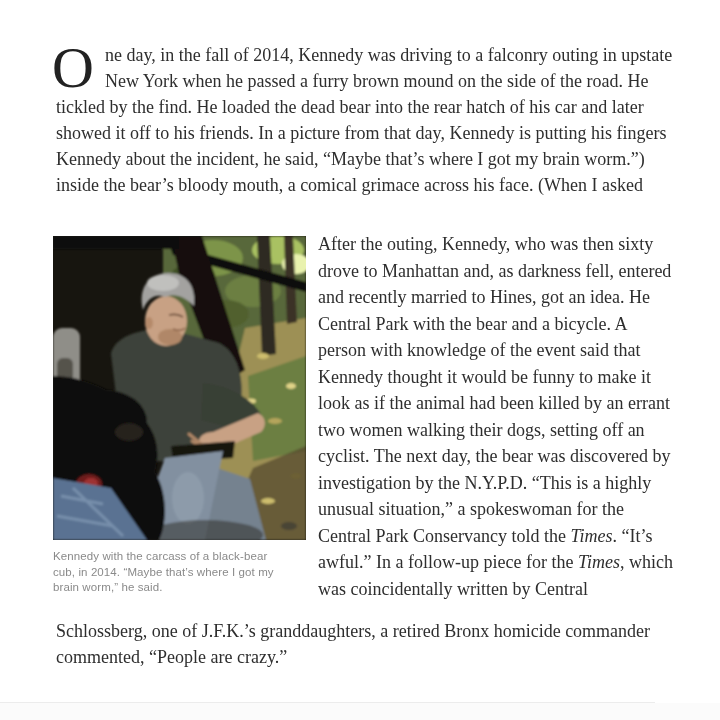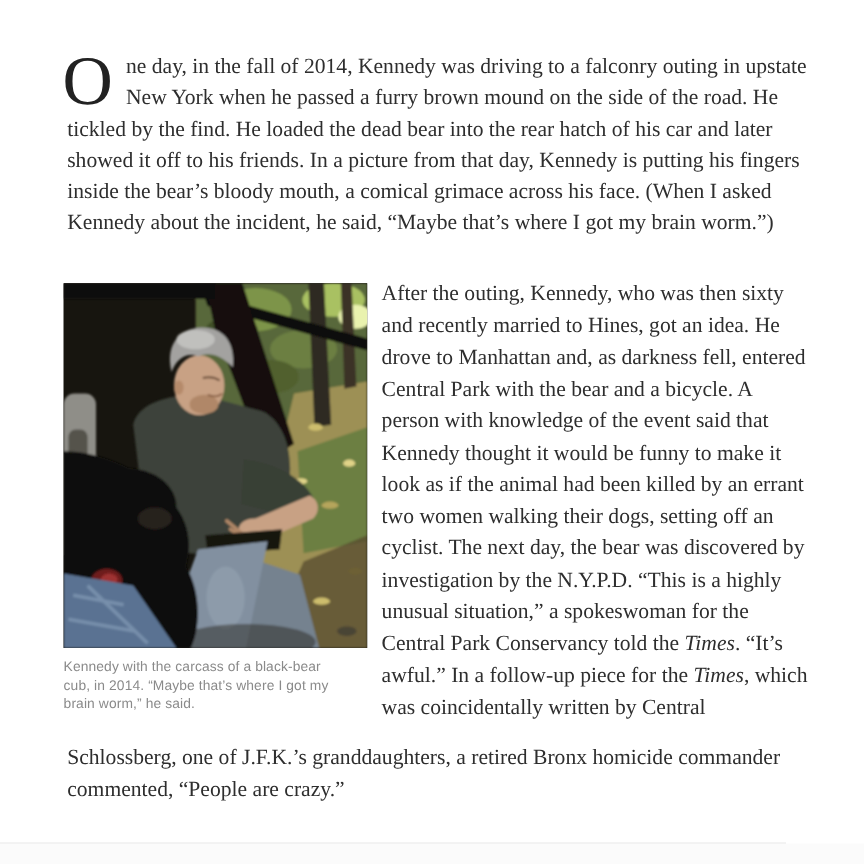--- a/index.html
+++ b/index.html
@@ -54,22 +54,22 @@
 <div class="page">
   <div class="content">
 
     <div class="para1">
       <span class="dropcap">O</span>
       <div>
           <div class="tline indent"><span>ne day, in the fall of 2014, Kennedy was driving to a falconry outing in upstate</span></div>
           <div class="tline indent"><span>New York when he passed a furry brown mound on the side of the road. He</span></div>
           <div class="tline"><span>tickled by the find. He loaded the dead bear into the rear hatch of his car and later</span></div>
           <div class="tline"><span>showed it off to his friends. In a picture from that day, Kennedy is putting his fingers</span></div>
+          <div class="tline"><span>Kennedy about the incident, he said, “Maybe that’s where I got my brain worm.”)</span></div>
           <div class="tline"><span>inside the bear’s bloody mouth, a comical grimace across his face. (When I asked</span></div>
-          <div class="tline"><span>Kennedy about the incident, he said, “Maybe that’s where I got my brain worm.”)</span></div>
         </div>
     </div>
 
     <div class="midsection">
 
       <figure class="figure" style="margin:0">
         <svg class="photo-frame" viewBox="0 0 253 304" preserveAspectRatio="none" role="img">
           <defs>
             <filter id="soft" x="-5%" y="-5%" width="110%" height="110%">
               <feGaussianBlur stdDeviation="0.9"></feGaussianBlur>
@@ -149,22 +149,22 @@
 
             <polygon points="0,242 58,252 94,304 0,304" fill="#5a7292"></polygon>
             <path d="M8,260 L50,268 M4,280 L60,290 M20,252 L70,300" stroke="#7e96b2" stroke-width="3" fill="none" opacity="0.8"></path>
           </g>
         </svg>
         <figcaption class="photo-caption">Kennedy with the carcass of a black-bear cub, in 2014. “Maybe that’s where I got my brain worm,” he said.</figcaption>
       </figure>
 
       <div class="rightcol">
           <div class="tline"><span>After the outing, Kennedy, who was then sixty</span></div>
+          <div class="tline"><span>drove to Manhattan and, as darkness fell, entered</span></div>
           <div class="tline"><span>and recently married to Hines, got an idea. He</span></div>
-          <div class="tline"><span>drove to Manhattan and, as darkness fell, entered</span></div>
           <div class="tline"><span>Central Park with the bear and a bicycle. A</span></div>
           <div class="tline"><span>person with knowledge of the event said that</span></div>
           <div class="tline"><span>Kennedy thought it would be funny to make it</span></div>
           <div class="tline"><span>look as if the animal had been killed by an errant</span></div>
           <div class="tline"><span>two women walking their dogs, setting off an</span></div>
           <div class="tline"><span>cyclist. The next day, the bear was discovered by</span></div>
           <div class="tline"><span>investigation by the N.Y.P.D. “This is a highly</span></div>
           <div class="tline"><span>unusual situation,” a spokeswoman for the</span></div>
           <div class="tline"><span>Central Park Conservancy told the </span><em>Times</em><span>. “It’s</span></div>
           <div class="tline"><span>awful.” In a follow-up piece for the </span><em>Times</em><span>, which</span></div>

